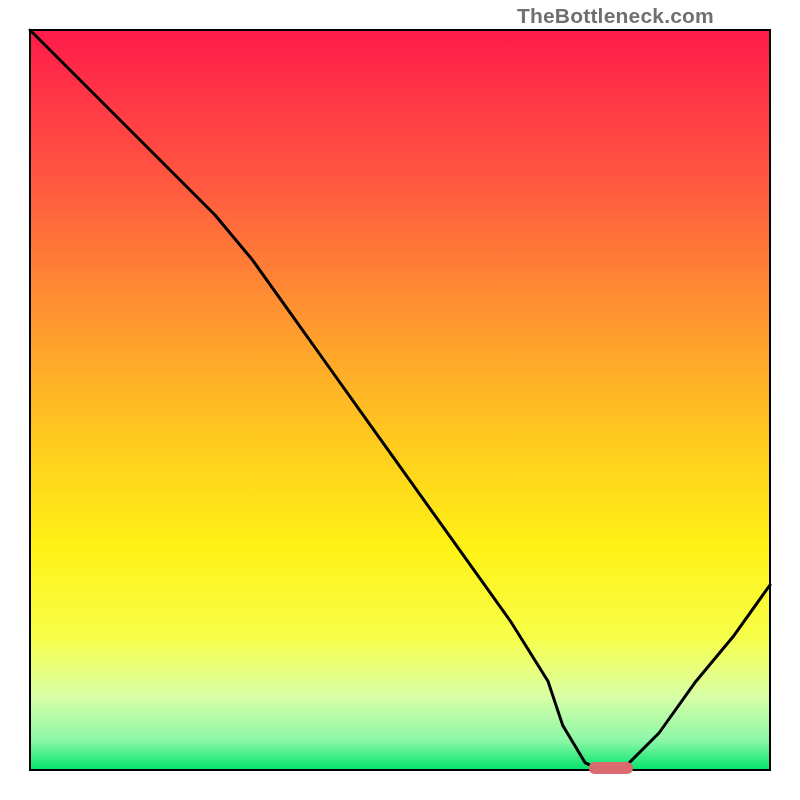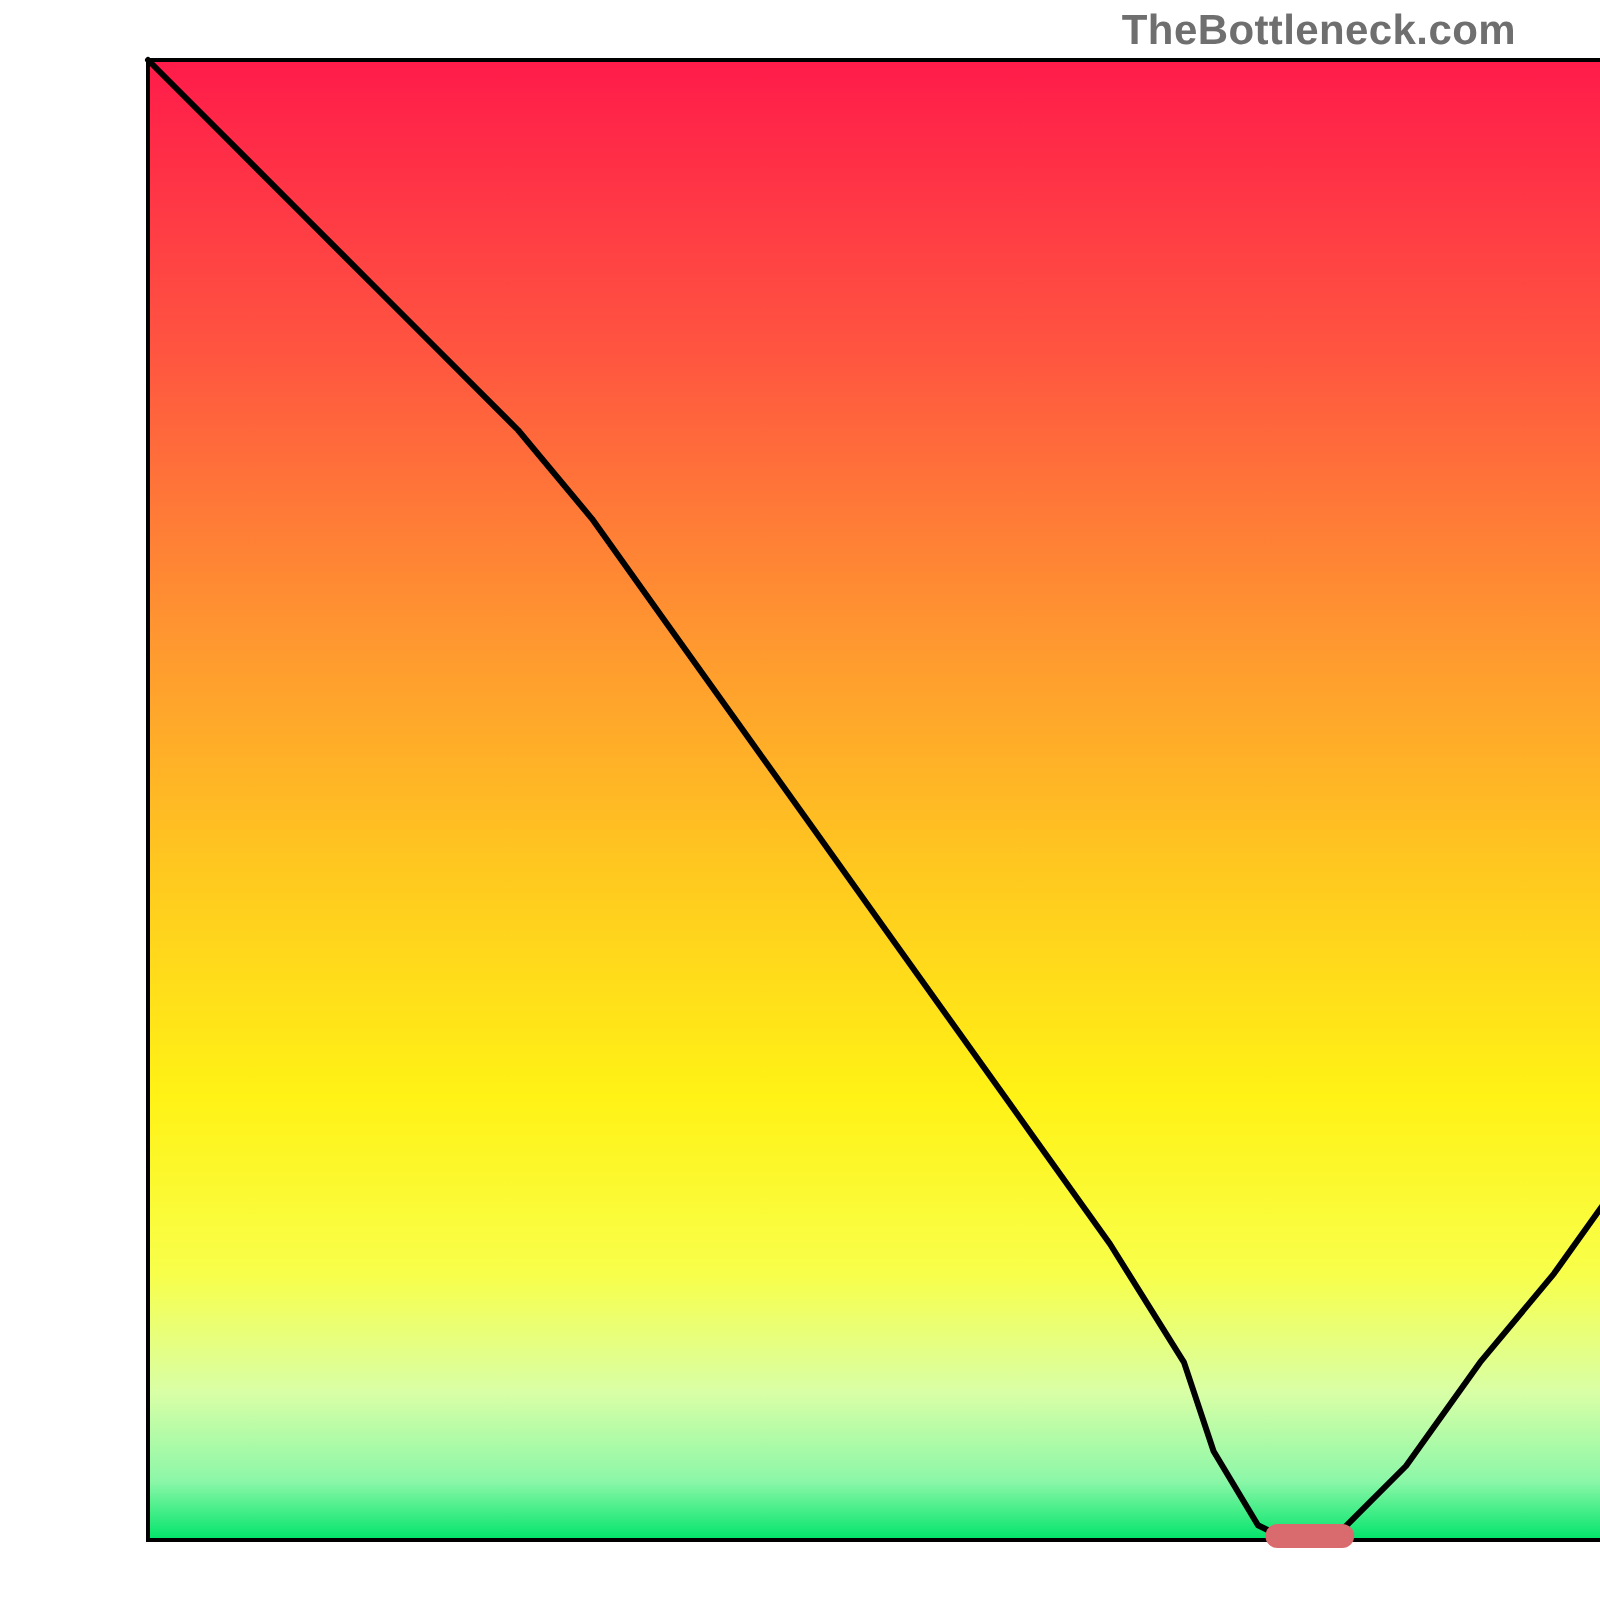--- a/index.html
+++ b/index.html
@@ -8,21 +8,20 @@
     width: 800px;
     height: 800px;
     background: #ffffff;
     font-family: Arial, Helvetica, sans-serif;
     overflow: hidden;
   }
   .canvas {
     position: relative;
     width: 728px;
     height: 800px;
-    margin-left: 44px;
   }
   .attribution {
     position: absolute;
     top: 4px;
     right: 14px;
     font-size: 21px;
     font-weight: 600;
     color: #6f6f6f;
     letter-spacing: 0.2px;
     user-select: none;

